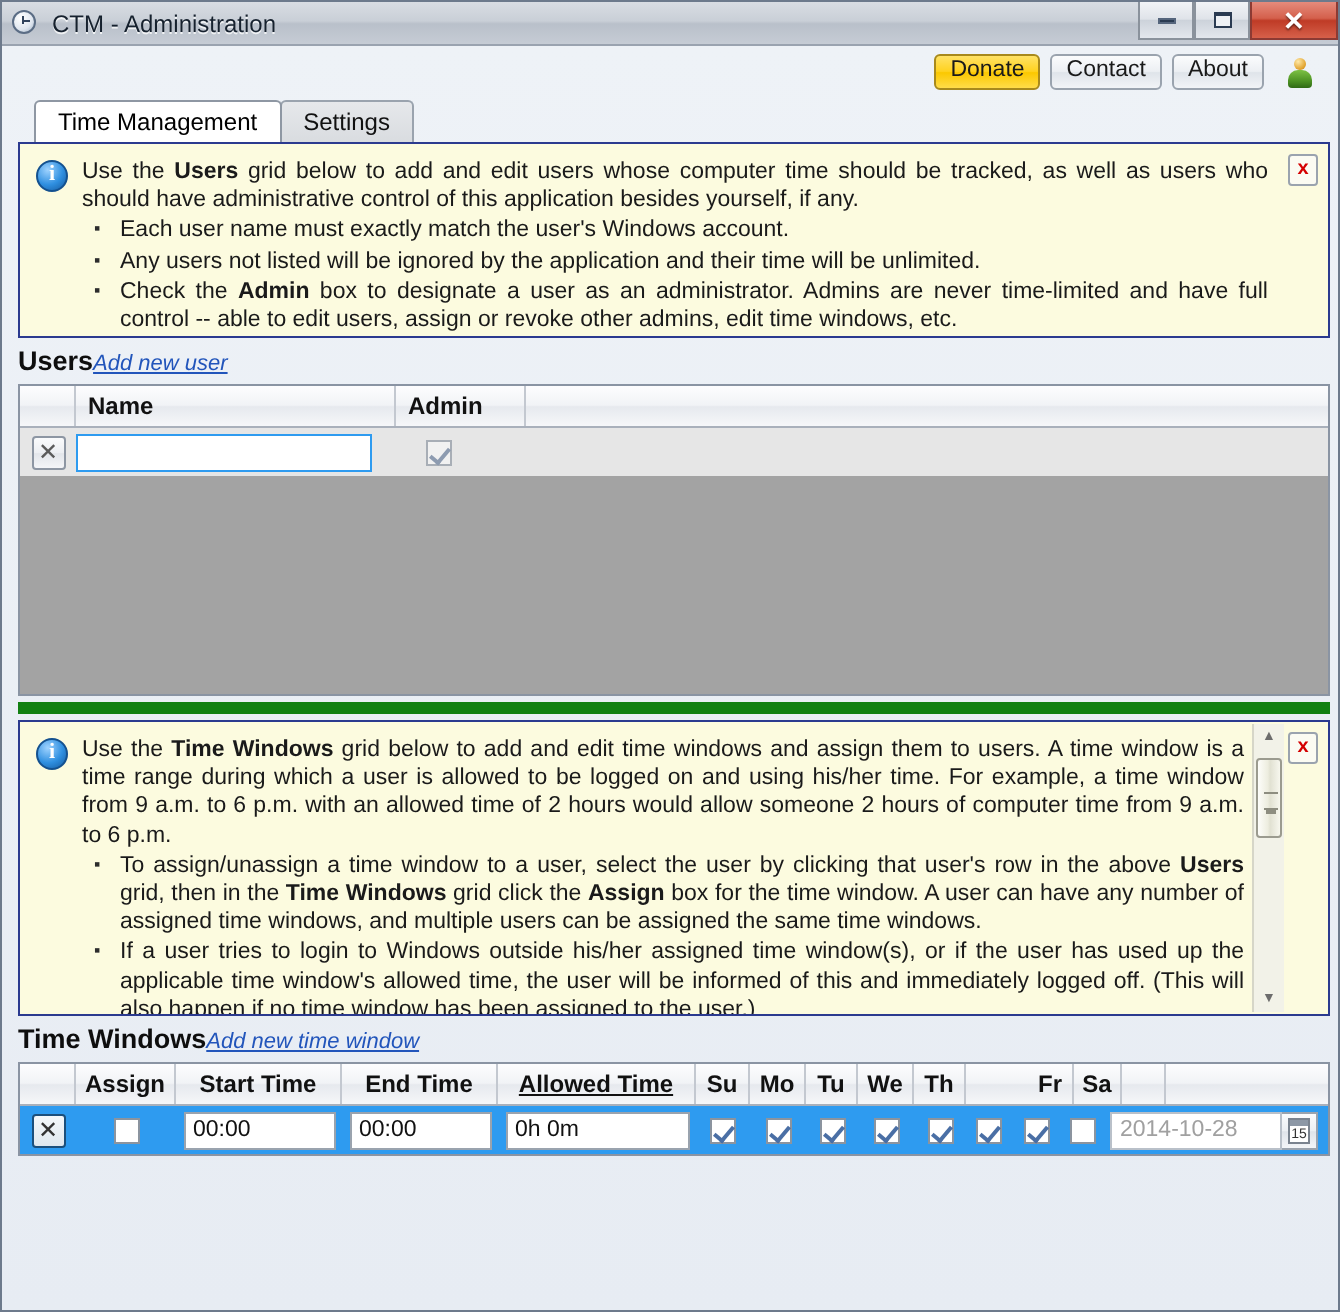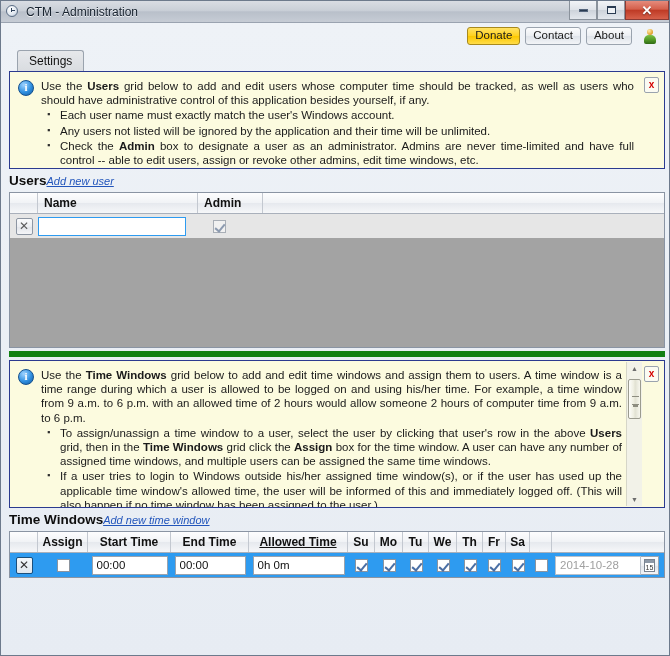--- a/index.html
+++ b/index.html
@@ -231,20 +231,21 @@
       <div class="tbtn donate">Donate</div>
       <div class="tbtn">Contact</div>
       <div class="tbtn">About</div>
       <div class="user-icon">
         <div class="ui-head"></div>
           <div class="ui-body"></div>
       </div>
     </div>
 
     <div class="tabstrip">
+      <div class="tab active">Time Management</div>
       <div class="tab">Settings</div>
     </div>
 
     <div class="tabpanel">
 
       <div class="infobox" style="height:98px;">
         <div class="info-inner">
           <div class="info-icon">i</div>
           <div class="info-body">
             <p><span>Use the </span><b>Users</b><span> grid below to add and edit users whose computer time should be tracked, as well as users who should have administrative control of this application besides yourself, if any.</span></p>
@@ -317,21 +318,21 @@
           <div class="gh" style="width:28px;"></div>
           <div class="gh" style="width:50px;">Assign</div>
           <div class="gh" style="width:83px;">Start Time</div>
           <div class="gh" style="width:78px;">End Time</div>
           <div class="gh" style="width:99px;text-decoration:underline;">Allowed Time</div>
           <div class="gh" style="width:27px;">Su</div>
           <div class="gh" style="width:28px;">Mo</div>
           <div class="gh" style="width:26px;">Tu</div>
           <div class="gh" style="width:28px;">We</div>
           <div class="gh" style="width:26px;">Th</div>
-          <div class="gh" style="width:23px;">Fr</div>
+          <div class="gh" style="width:23px;margin-left:31px;">Fr</div>
           <div class="gh" style="width:24px;">Sa</div>
           <div class="gh" style="width:22px;"></div>
           <div class="gh" style="flex:1 1 auto;border-right:none;"></div>
         </div>
         <div class="grid-row selected">
           <div class="gc" style="width:28px;">
             <div class="rowdel">✕</div>
           </div>
           <div class="gc" style="width:50px;">
             <div class="cb"></div>

